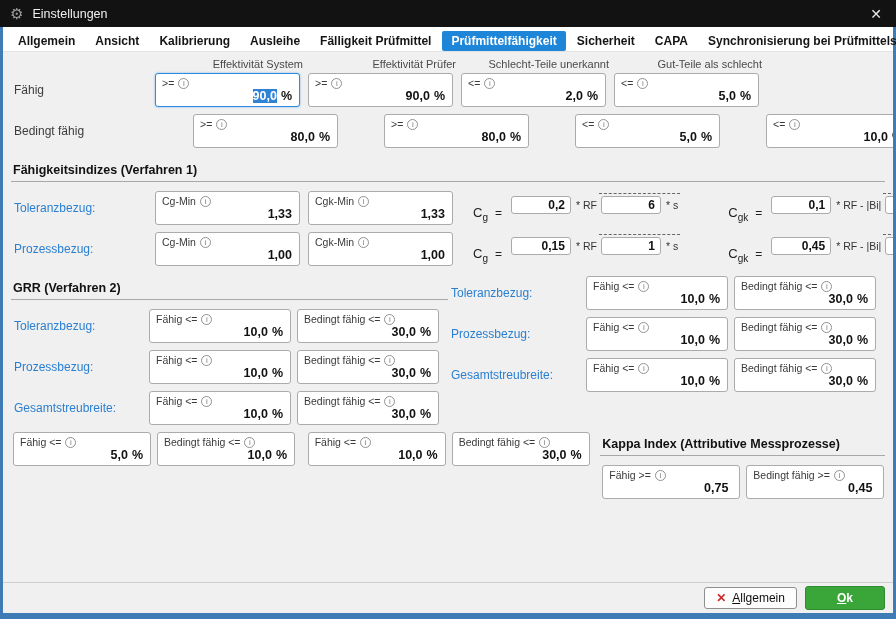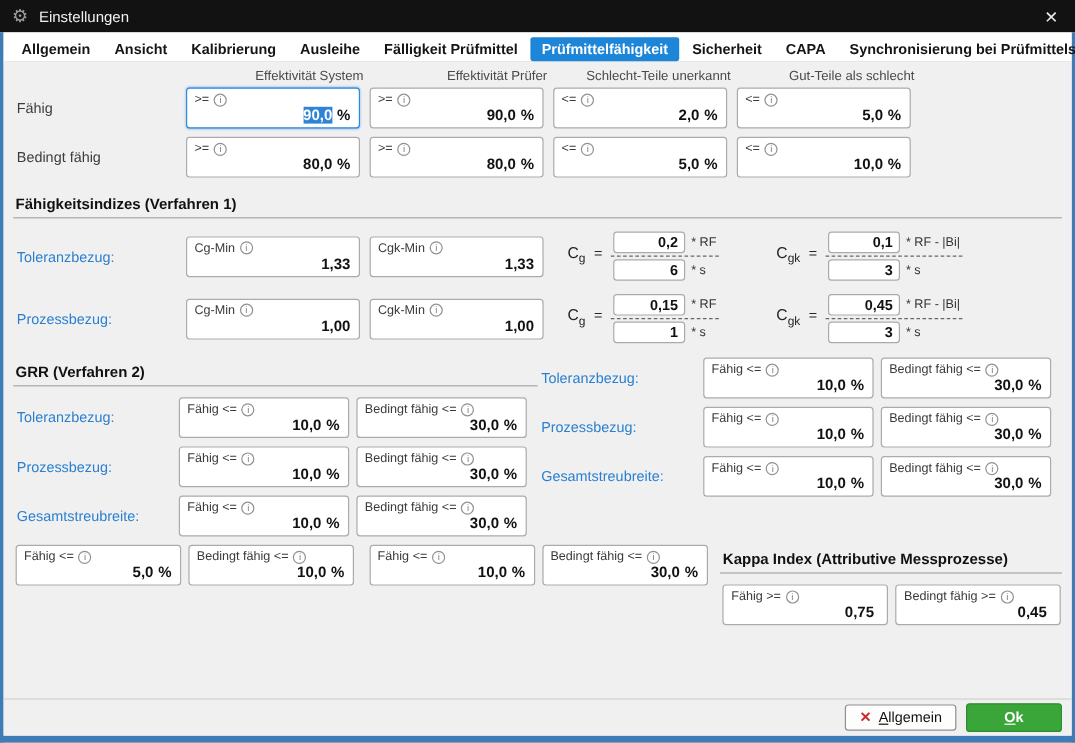--- a/index.html
+++ b/index.html
@@ -35,21 +35,21 @@
   .info-icon{width:11px;height:11px;border:1px solid #919191;border-radius:50%;color:#7f7f7f;font-size:8px;line-height:9px;text-align:center;display:inline-block;flex:none;}
   .val{position:absolute;bottom:3px;right:7px;font-size:12.5px;font-weight:bold;color:#111;white-space:nowrap;}
   .val .unit{margin-left:4px;}
   .sel{background:#2f83d6;color:#fff;}
   
   .formula{display:flex;align-items:flex-start;gap:7px;margin-left:12px;}
   .formula.second{margin-left:48px;}
   .cvar{font-size:13px;color:#222;margin-top:12px;}
   .cvar sub{font-size:10px;}
   .eq{font-size:12px;color:#222;margin-top:13px;}
-  .frac{display:flex;flex-direction:column;}
+  .frac{display:flex;flex-direction:row;}
   .fnum,.fden{display:flex;align-items:center;gap:5px;font-size:10.5px;color:#333;padding:2px 2px;white-space:nowrap;}
   .fden{border-top:1px dashed #666;}
   .mini{width:60px;height:18px;line-height:16px;background:#fff;border:1px solid #ababab;border-radius:3px;text-align:right;padding:0 5px;font-size:12px;font-weight:bold;color:#111;}
   
   .half-row{display:flex;}
   .half{width:50%;min-width:0;}
   .half .rlabel{width:138px;}
   .half .field{width:142px;margin-right:6px;}
   .triple{display:flex;gap:10px;}
   .third{flex:1;min-width:0;}
@@ -123,21 +123,21 @@
         </div>
         <div class="field">
           <span class="op">
               <span>&lt;=</span>
               <span class="info-icon">i</span>
             </span>
           <span class="val"><span>5,0</span><span class="unit">%</span></span>
         </div>
       </div>
 
-      <div class="frow" style="margin-bottom:10px;">
+      <div class="frow" style="margin-bottom:10px;gap:38px;">
         <span class="rlabel">Bedingt fähig</span>
         <div class="field">
           <span class="op">
               <span>&gt;=</span>
               <span class="info-icon">i</span>
             </span>
           <span class="val"><span>80,0</span><span class="unit">%</span></span>
         </div>
         <div class="field">
           <span class="op">

